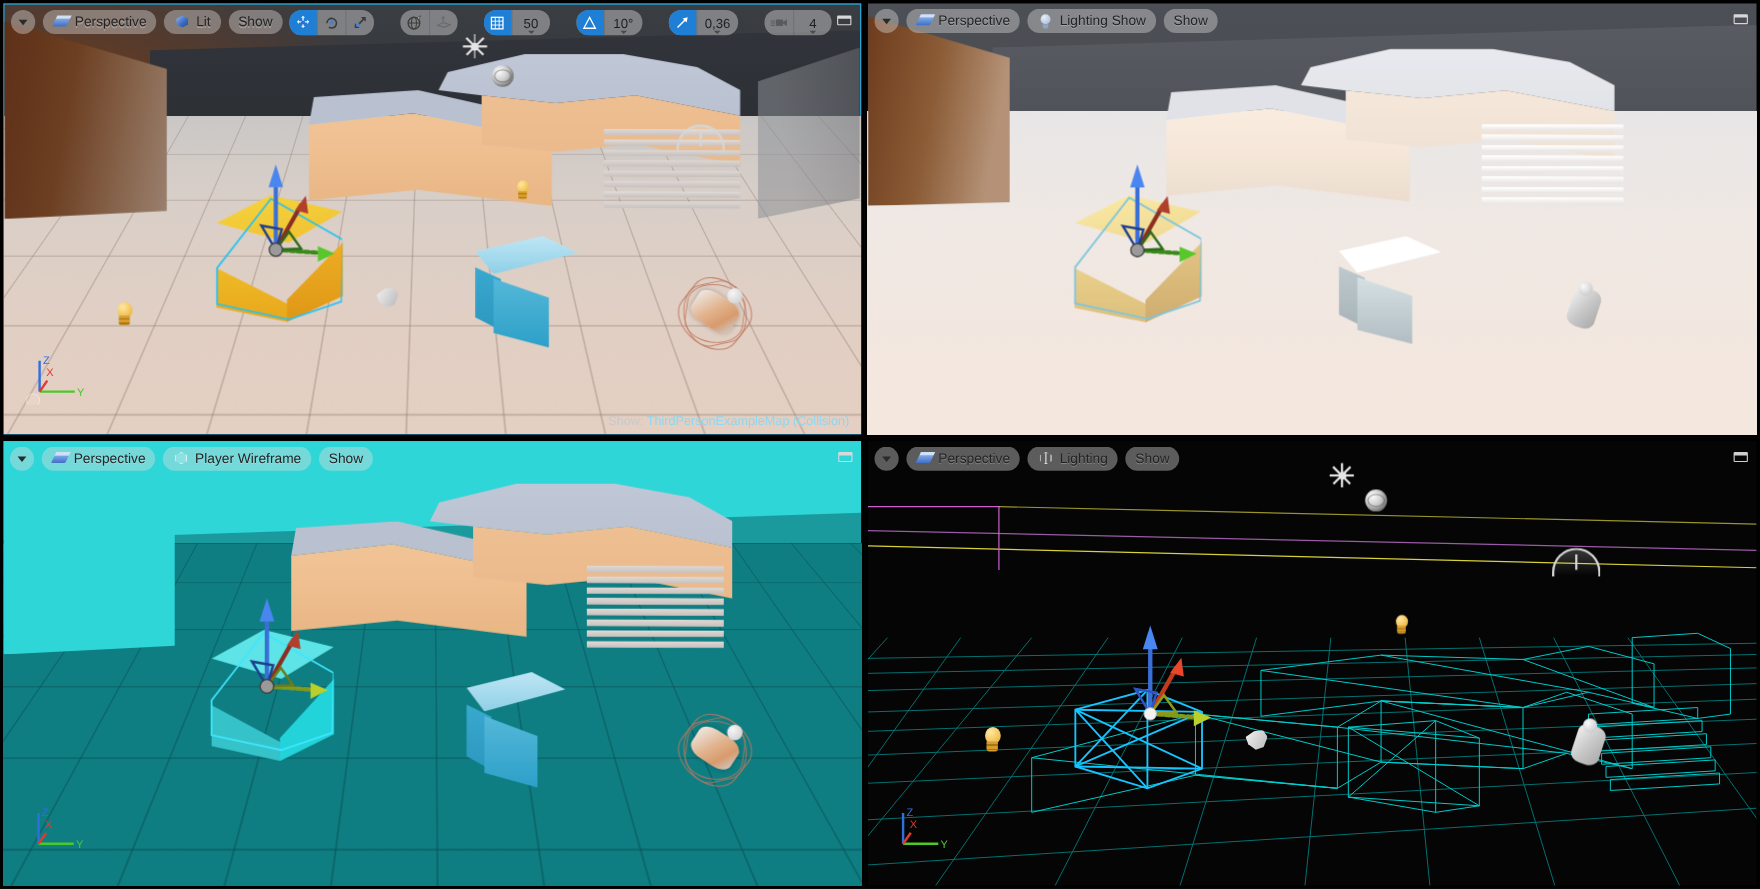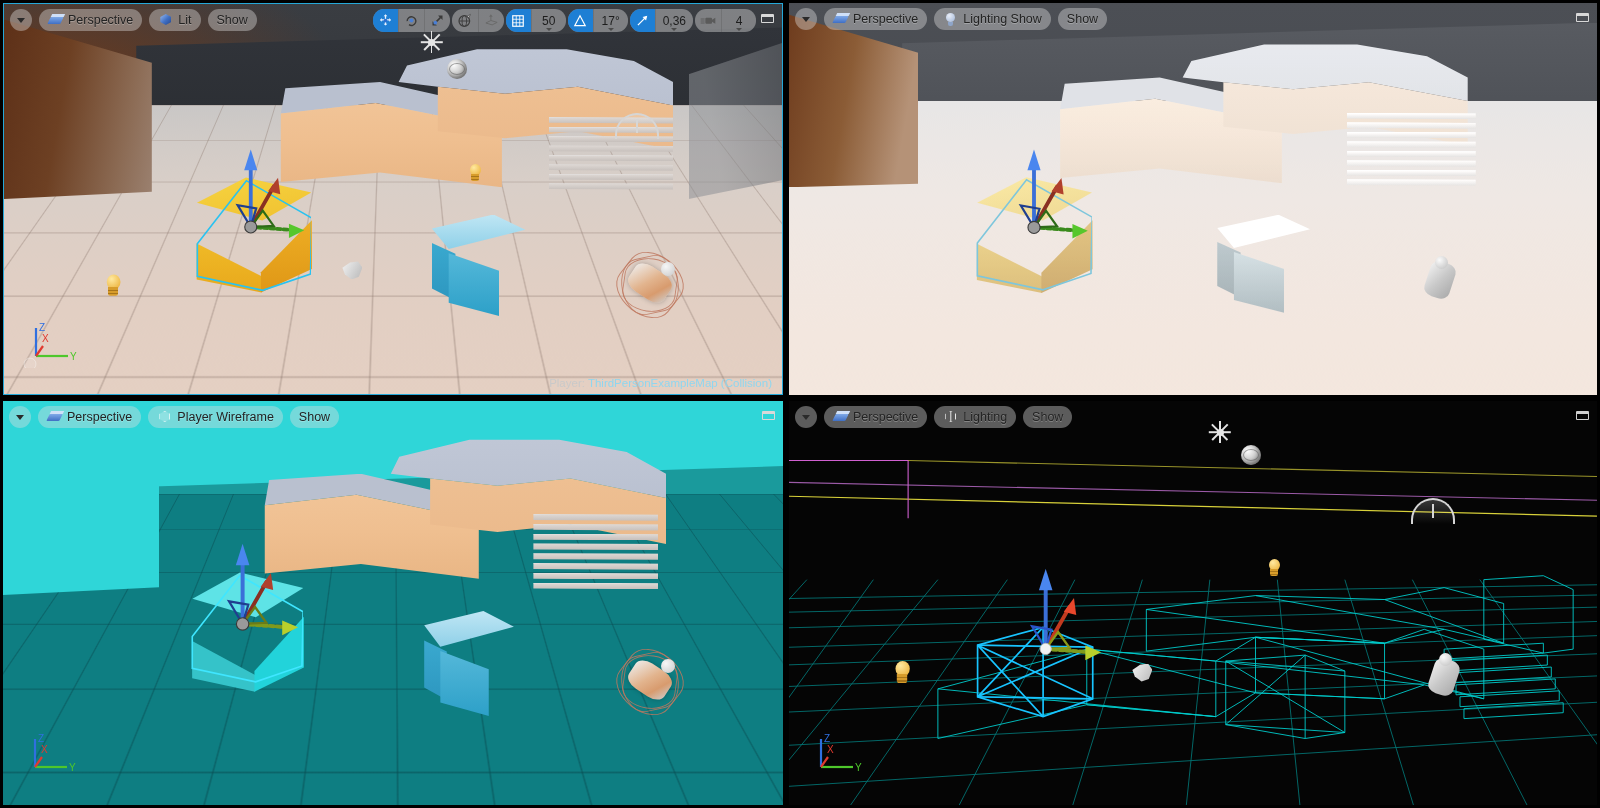--- a/index.html
+++ b/index.html
@@ -262,21 +262,21 @@
     clip-path: polygon(50% 0, 100% 27%, 100% 73%, 50% 100%, 0 73%, 0 27%);
   }
   .ico-wire i::after {
     content:''; position:absolute; left:50%; top:0; width:1.4px; height:100%;
     background:#e8e8e8; transform:translateX(-50%);
   }
 
   
   .xform-bar {
     position:absolute; right: 26px; top: 5px;
-    display:flex; align-items:center; gap:2px; z-index:22;
+    display:flex; align-items:center; gap:24px; z-index:22;
   }
   .grp {
     display:flex; align-items:stretch;
     background: rgba(224,224,224,.42);
     border-radius: 11px;
     height: 23px;
     overflow:hidden;
   }
   .gbtn {
     display:flex; align-items:center; justify-content:center;
@@ -594,21 +594,21 @@
           </div>
 
           <div class="grp">
             <div class="gbtn on">
               <svg width="14" height="14" viewBox="0 0 24 24">
                 <polygon points="12,3 21,20 3,20" fill="none" stroke="#ffffff" stroke-width="2"></polygon>
               </svg>
             </div>
             <div class="gsep"></div>
             <div class="gnum">
-              <span>17°</span>
+              <span>10°</span>
               <span class="dn"></span>
             </div>
           </div>
 
           <div class="grp">
             <div class="gbtn on">
               <svg width="14" height="14" viewBox="0 0 24 24">
                 <path d="M5 19L19 5" stroke="#ffffff" stroke-width="2.2"></path>
                 <polygon points="21,3 13,5 19,11" fill="#ffffff"></polygon>
               </svg>
@@ -636,21 +636,21 @@
               <span class="dn"></span>
             </div>
           </div>
         </div>
 
         <div class="vp-restore">
             <b></b>
           </div>
 
         <div class="level-label">
-          <span class="k">Player:</span>
+          <span class="k">Show:</span>
           <span>ThirdPersonExampleMap (Collision)</span>
         </div>
       </div>
     </div>
 
     <div class="viewport">
       <div class="vp-inner">
         <div class="scene">
           <div class="sky-lo"></div>
           <div class="wall-back-lo"></div>

